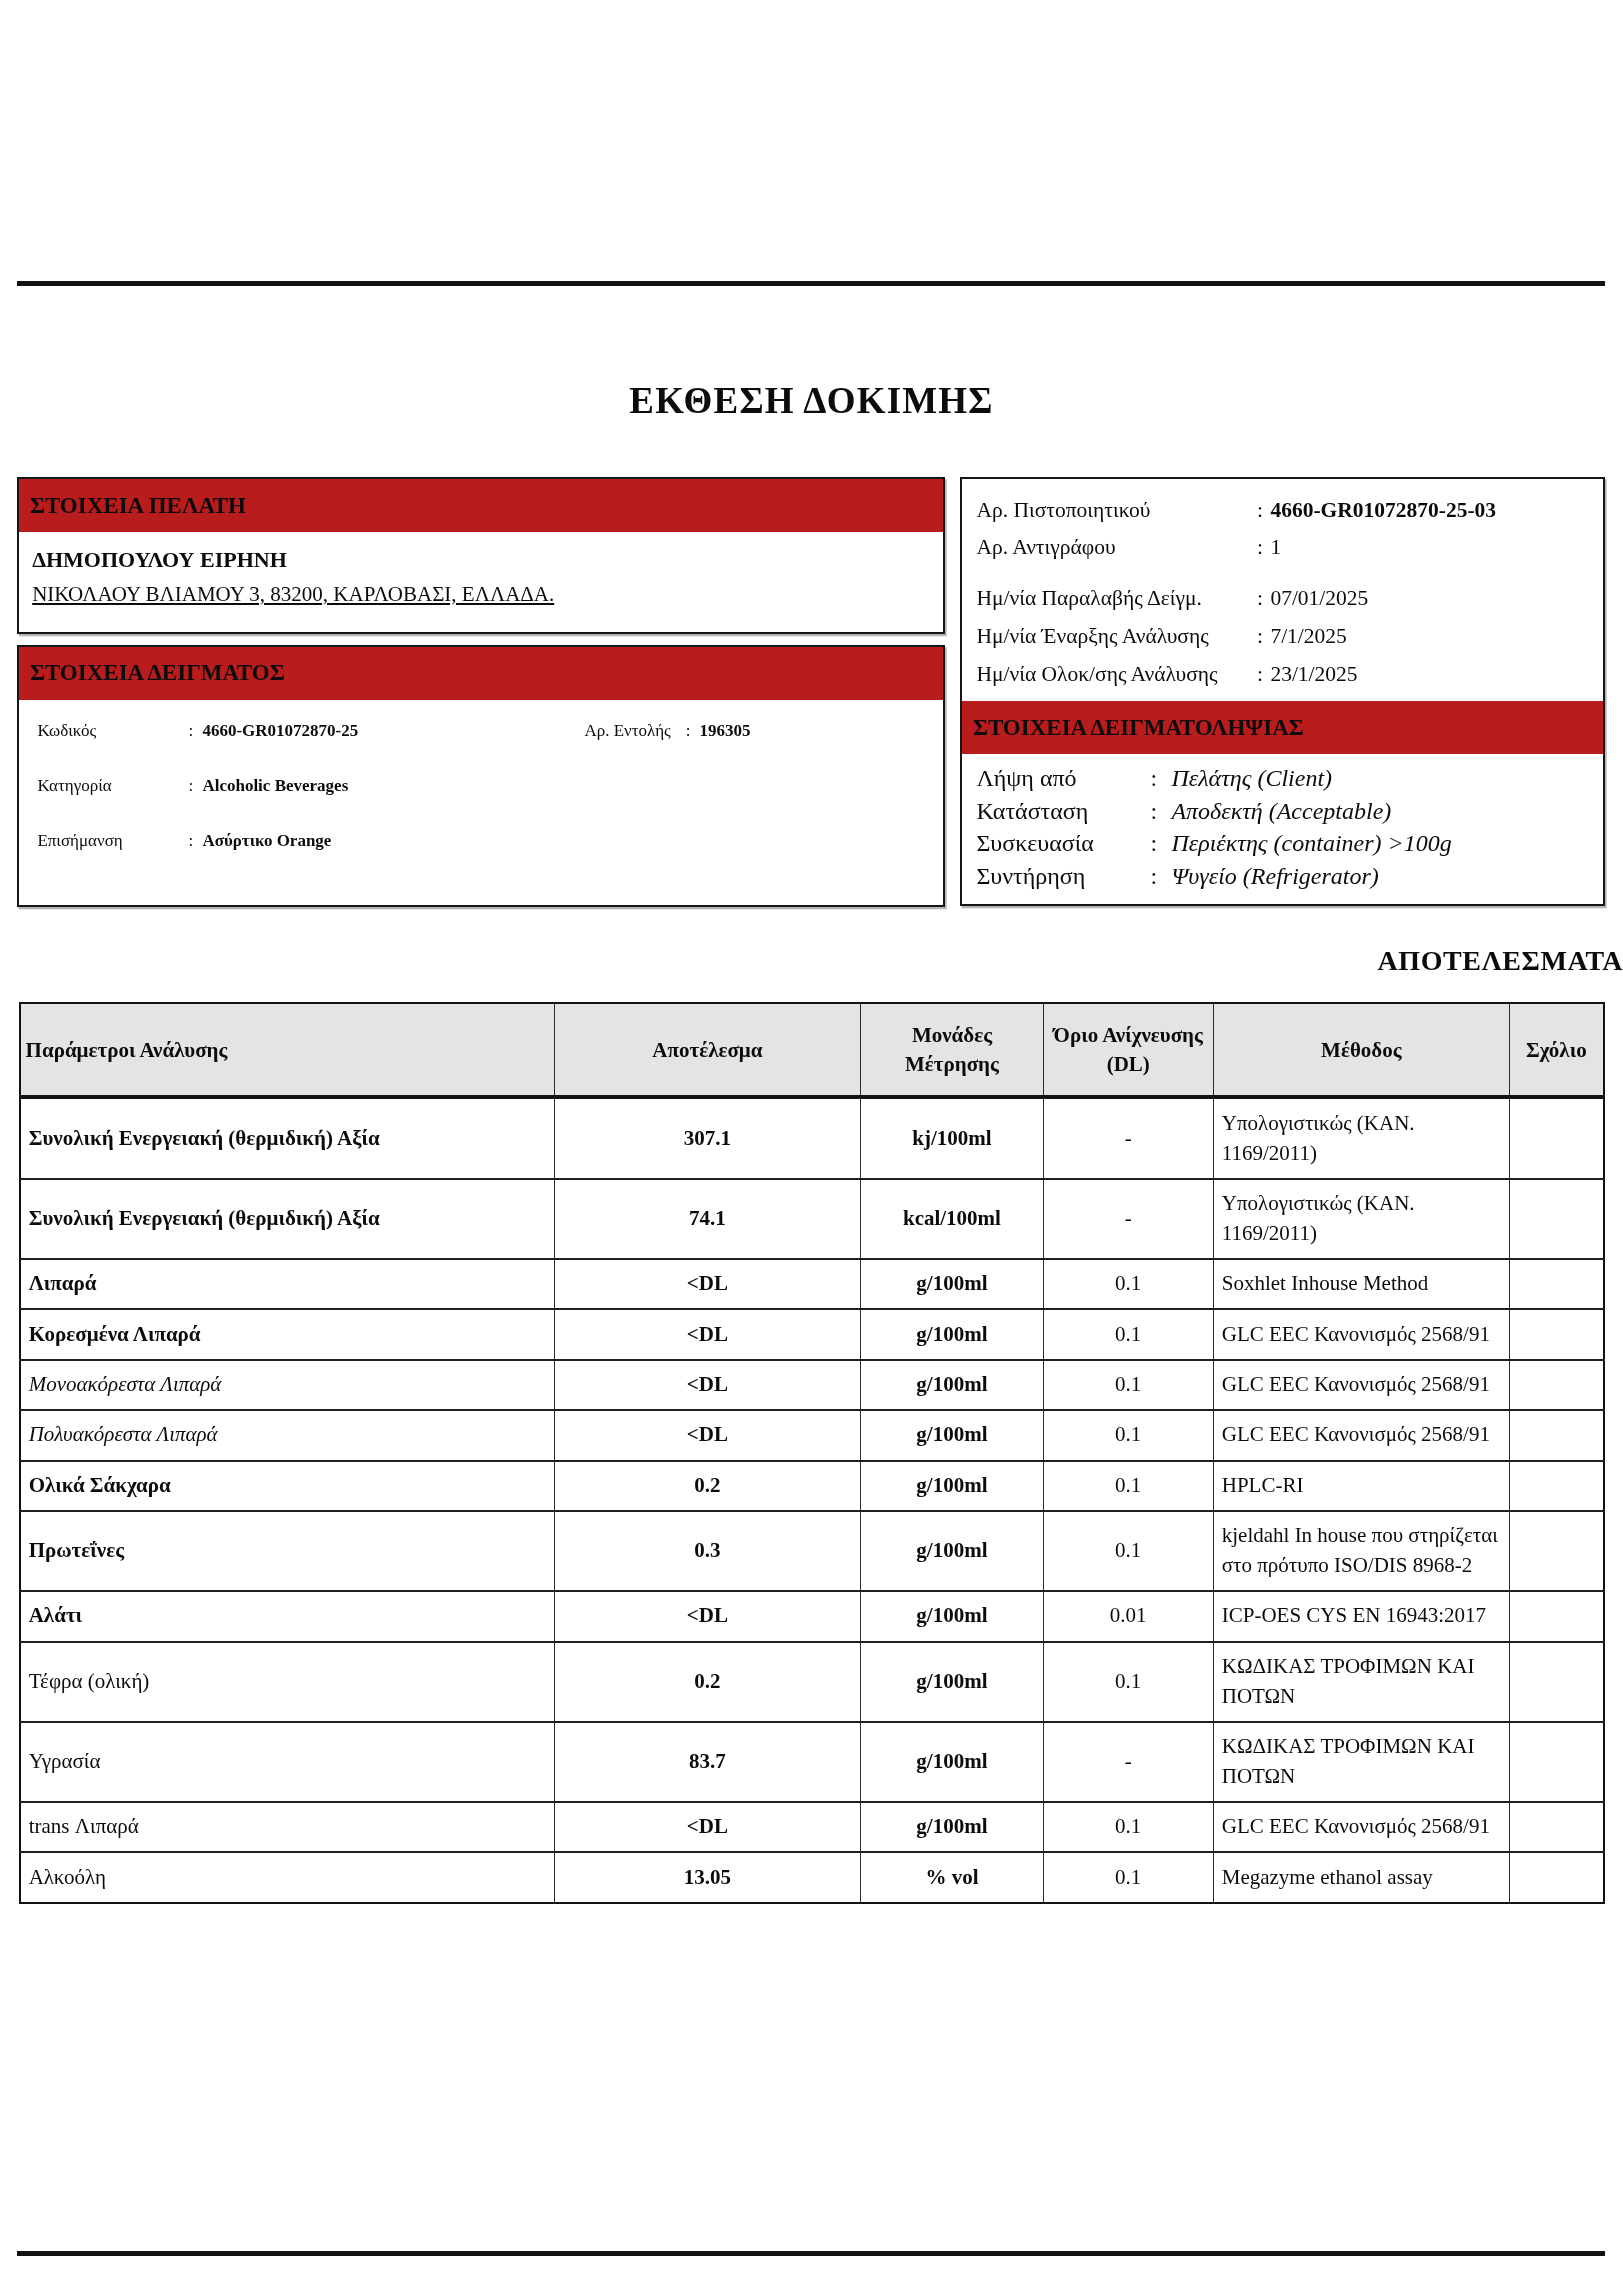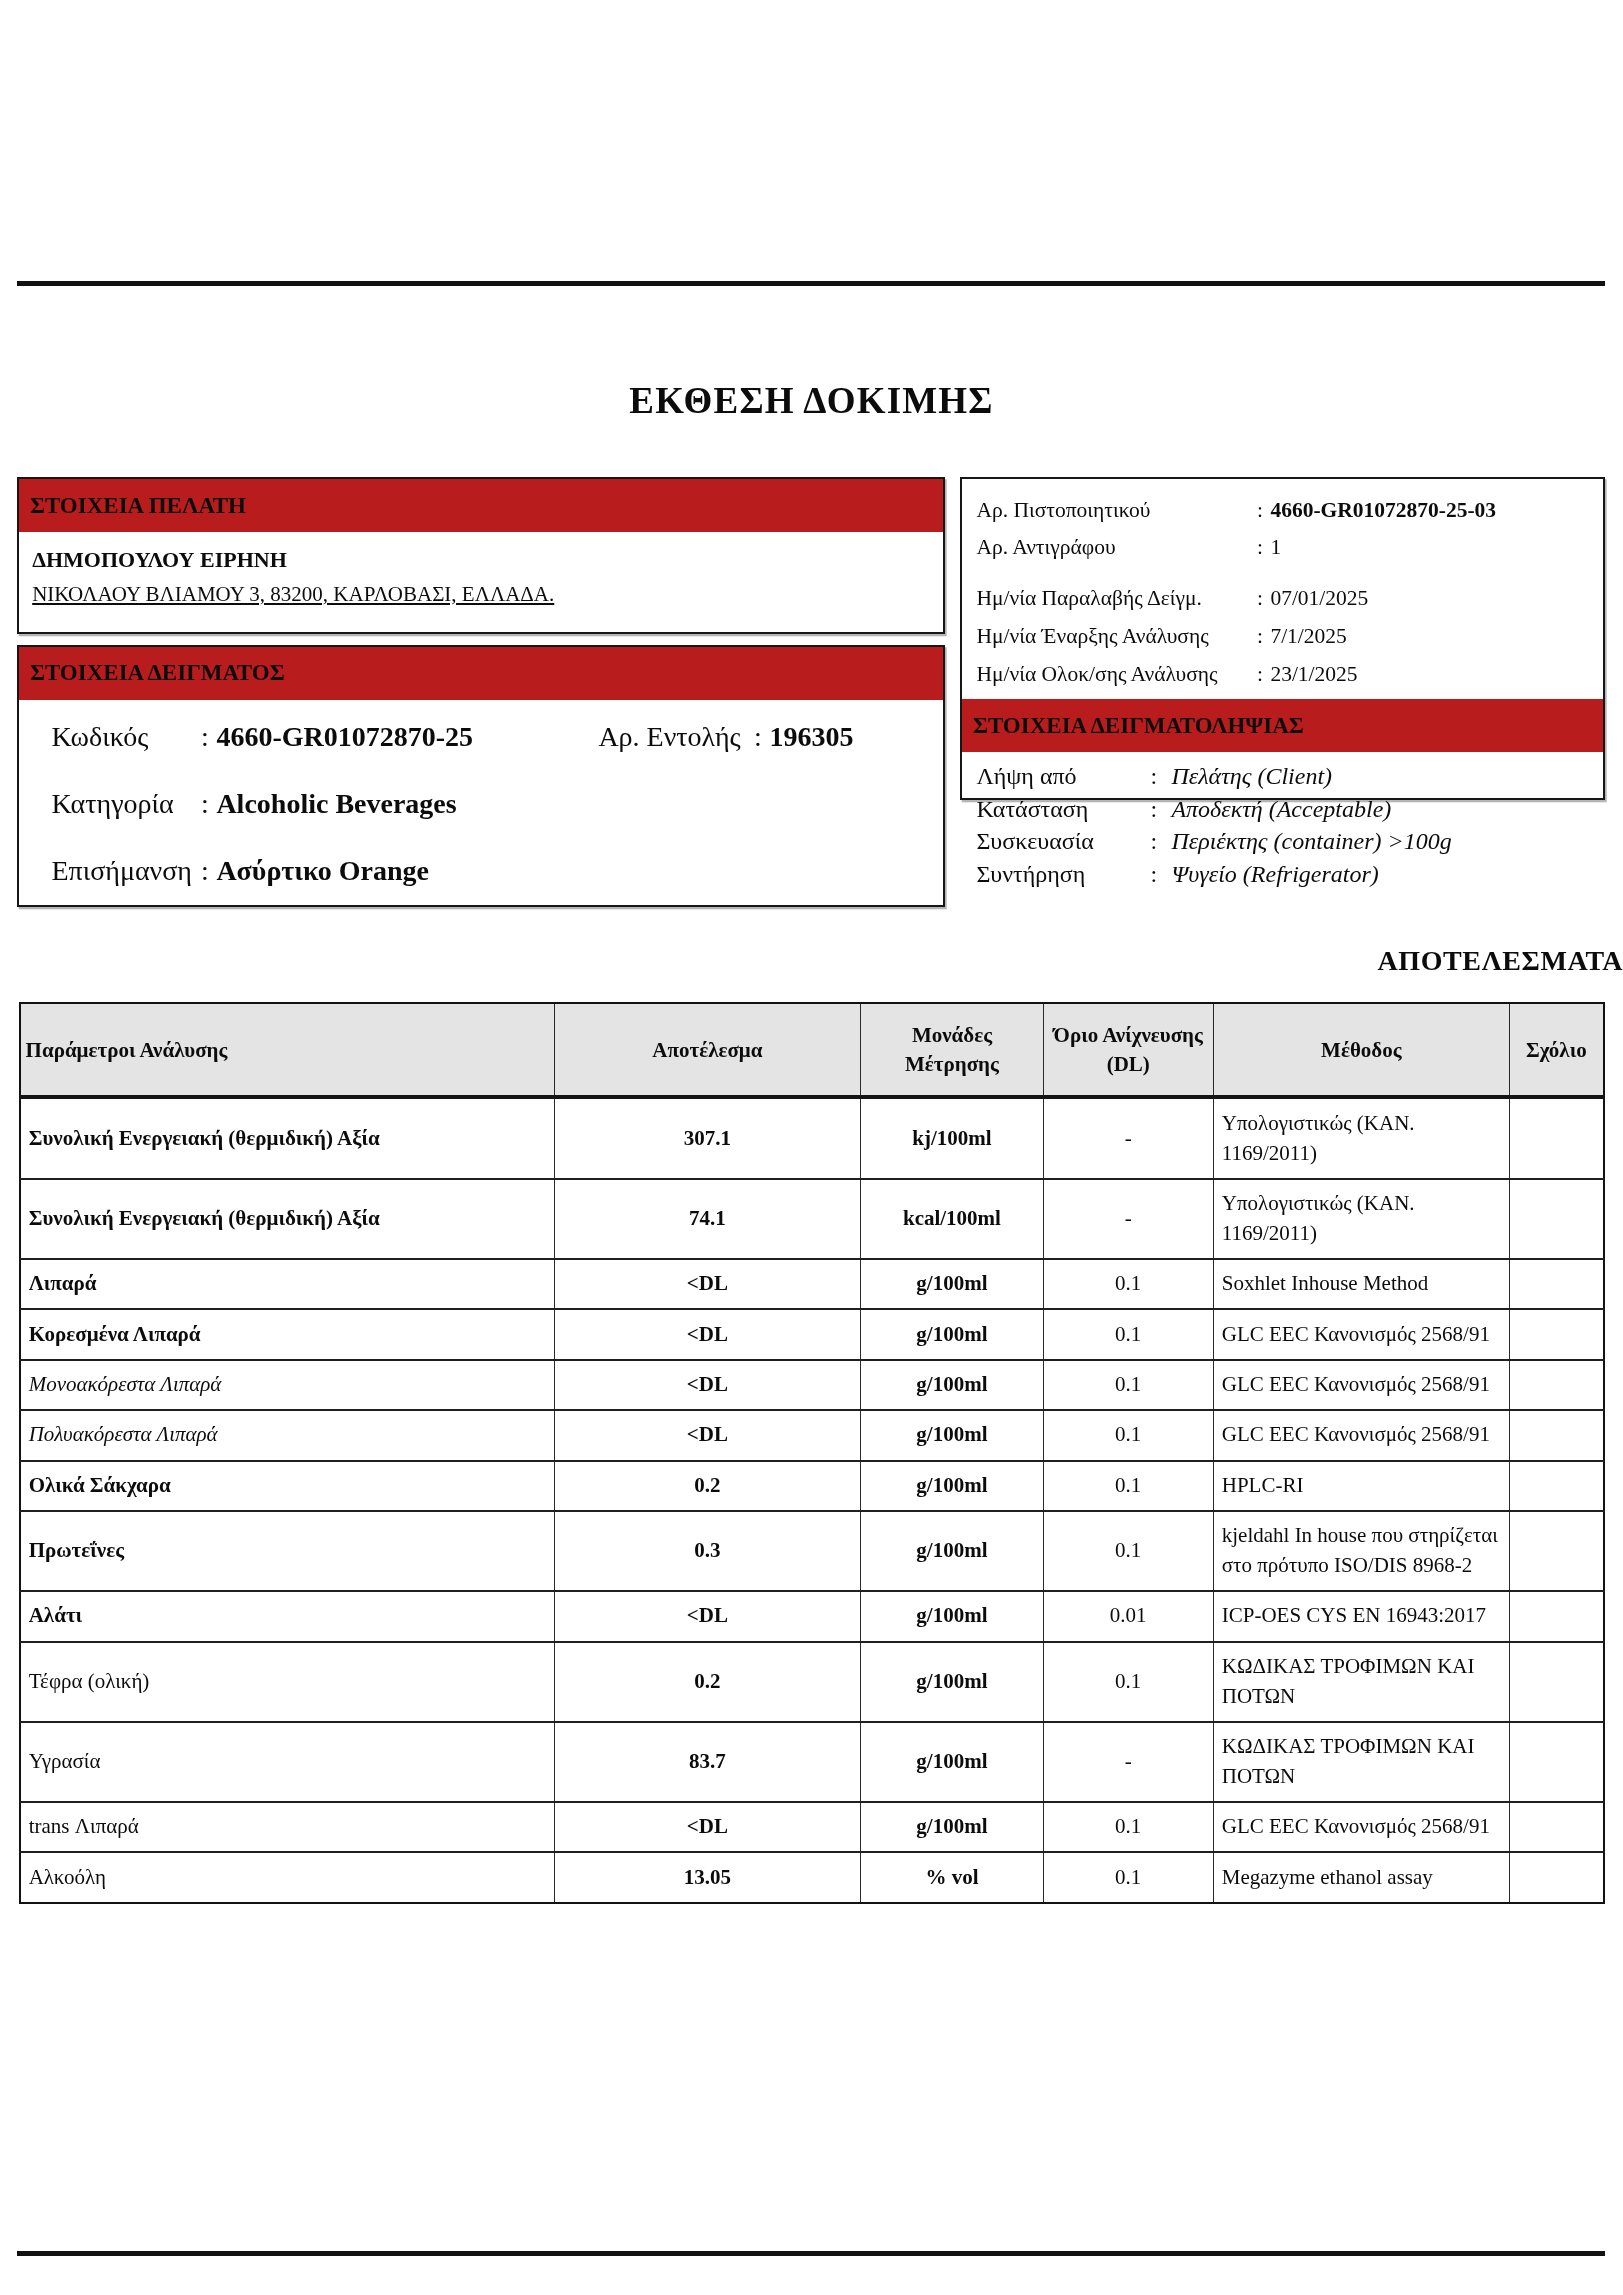--- a/index.html
+++ b/index.html
@@ -28,30 +28,30 @@
     background: #b91c1c; min-height: 53px; display: flex; align-items: center;
     padding: 0 10.5px; font-size: 23px; font-weight: bold;
   }
 
   .client-box { height: 157px; }
   .client-box .box-body { padding: 0 12.8px; }
   .client-name { font-size: 22px; font-weight: bold; margin: 15px 0 9.3px; }
   .client-address { font-size: 21px; text-decoration: underline; }
 
   .sample-box { margin-top: 10.5px; height: 262px; }
-  .sample-box .box-body { padding: 21px 32px 0; font-size: 28px; }
+  .sample-box .box-body { padding: 21px 18px 0; font-size: 17px; }
   .kv-row { display: flex; align-items: baseline; margin-bottom: 35px; }
   .pair { display: flex; align-items: baseline; }
   .pair-code { width: 547px; }
   .k { width: 142px; }
   .k-order { width: auto; margin-right: 5.8px; }
   .colon { width: 23px; text-align: center; }
   .v { font-weight: bold; }
 
-  .right-box { height: 323px; display: flex; flex-direction: column; }
+  .right-box { height: 429px; display: flex; flex-direction: column; }
   .cert-rows { padding: 18.6px 14px 0; font-size: 21.5px; }
   .cert-row { display: flex; align-items: baseline; margin-bottom: 12.8px; }
   .cert-row:nth-of-type(2) { margin-bottom: 25.6px; }
   .cert-row .ck { width: 273px; }
   .cert-row .colon { width: 21px; }
   .cert-row .cv { flex: 1; }
   .right-box .band { margin-top: auto; }
   .samp-rows { padding: 10.5px 14px 8.1px; font-size: 24px; }
   .samp-row { display: flex; align-items: baseline; margin-bottom: 5.8px; }
   .samp-row .sk { width: 174px; }

